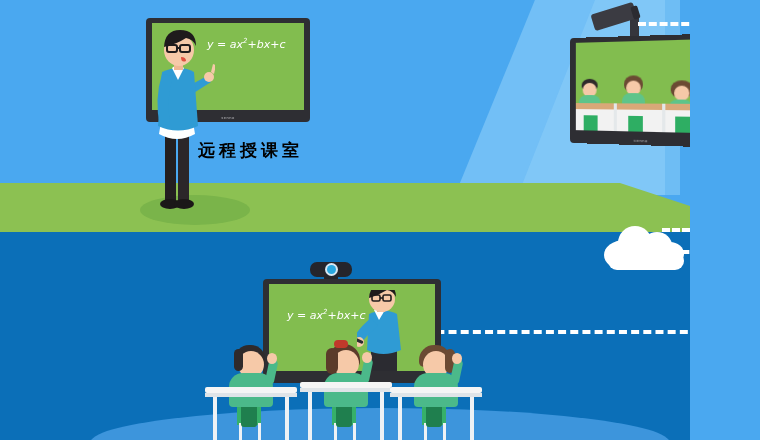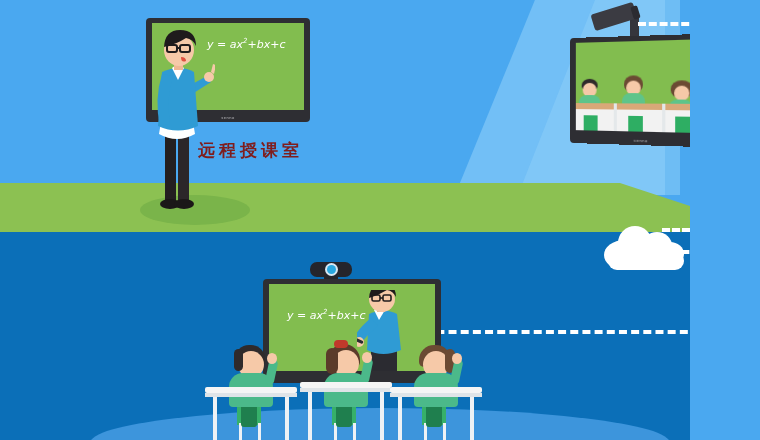--- a/index.html
+++ b/index.html
@@ -64,21 +64,21 @@
     font-style:italic;
   }
   #formula-top{left:55px;top:14px;font-size:11px;}
   .formula sup{font-size:7px;vertical-align:super;}
 
   
   #teacher{position:absolute;left:145px;top:28px;width:70px;height:188px;}
 
   
   .label-cn{
-    position:absolute;color:#7f1d1d;font-weight:bold;
+    position:absolute;color:#000000;font-weight:bold;
     letter-spacing:4px;white-space:nowrap;
     font-family:"DejaVu Sans","Liberation Sans",sans-serif;
   }
   #label-top{left:198px;top:139px;font-size:17px;}
   #label-bottom{left:113px;top:331px;font-size:17px;}
 
   
   #board-right{left:570px;top:38px;width:140px;height:105px;
     transform:perspective(420px) rotateY(-14deg);transform-origin:left center;}
   #board-right .screen{left:6px;top:5px;right:6px;bottom:13px;}

